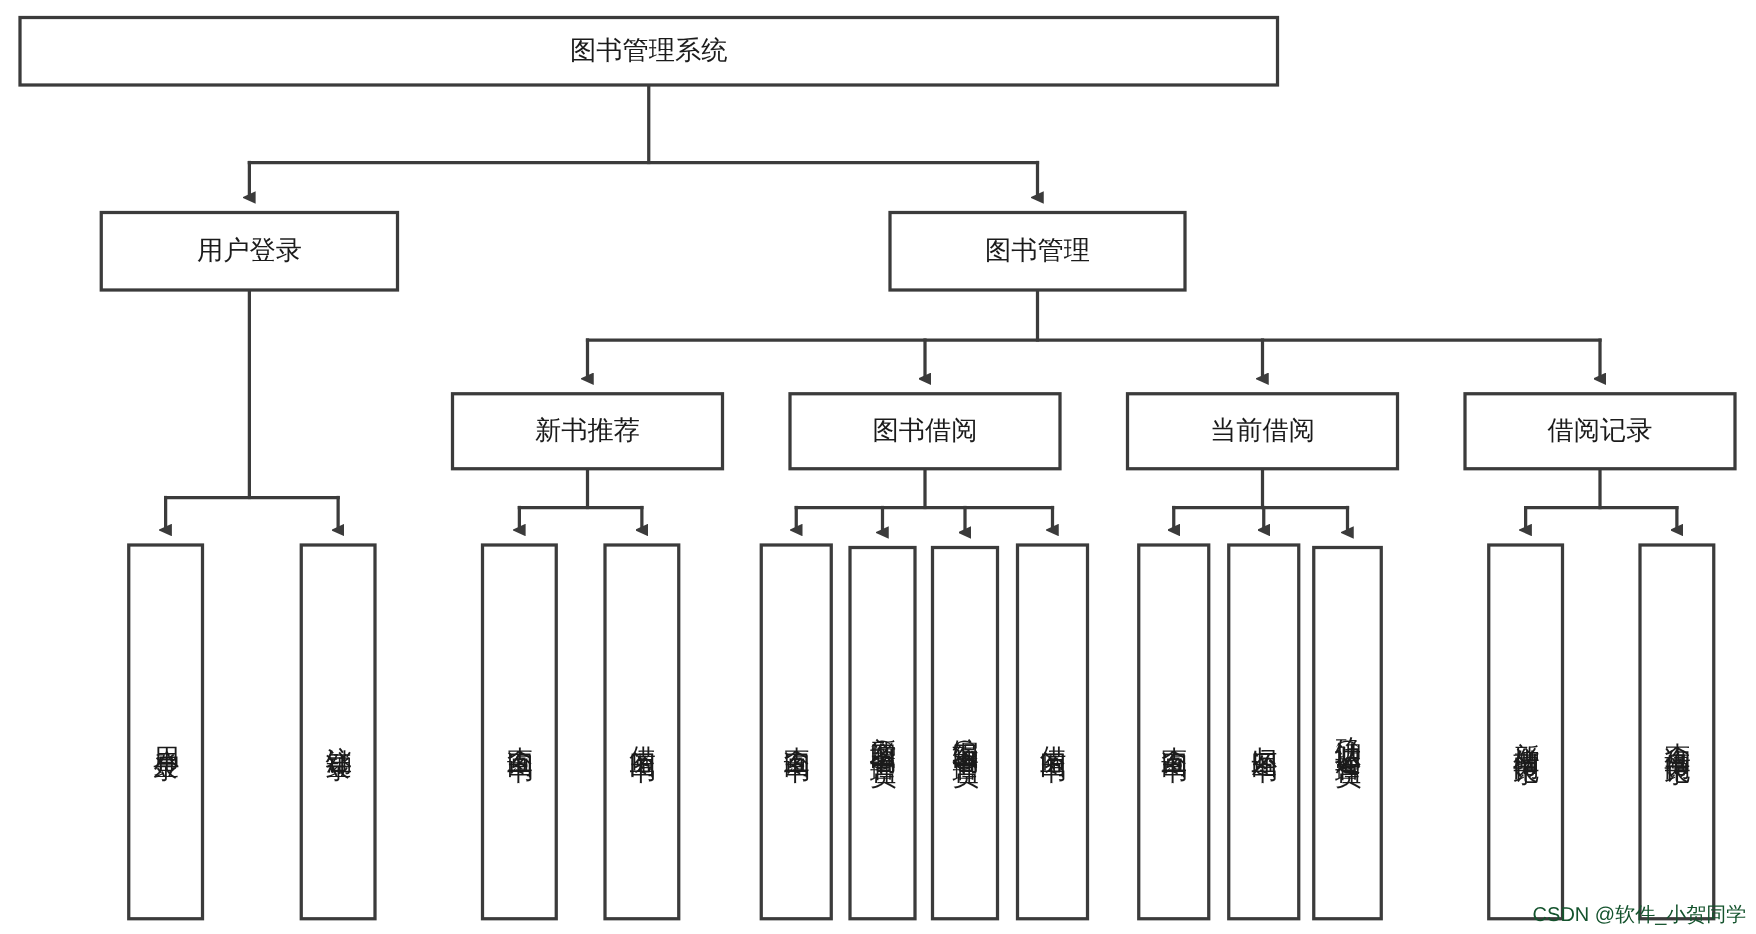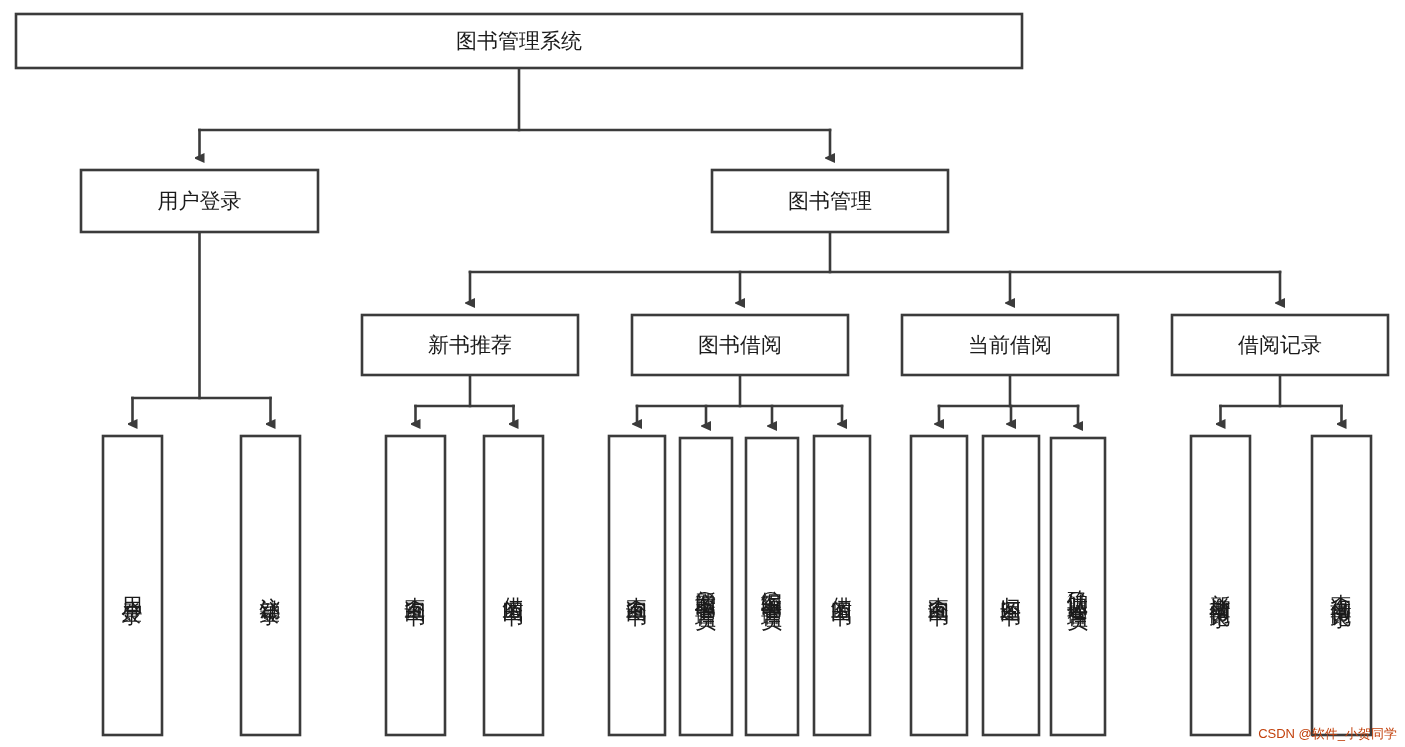--- a/index.html
+++ b/index.html
@@ -60,22 +60,22 @@
     color: #1b1b1b;
     letter-spacing: 3px;
     line-height: 1;
     white-space: nowrap;
   }
   #watermark {
     position: absolute;
     right: 8px;
     bottom: 4px;
     font-family: "Liberation Sans", "DejaVu Sans", sans-serif;
-    font-size: 13px;
-    color: #c2410c;
+    font-size: 16px;
+    color: #14532d;
     white-space: nowrap;
   }
 </style>
 </head>
 <body>
 
 <div id="diagram-root">
 
   <svg class="diagram-canvas" viewBox="0 0 1405 747">
     <defs>

